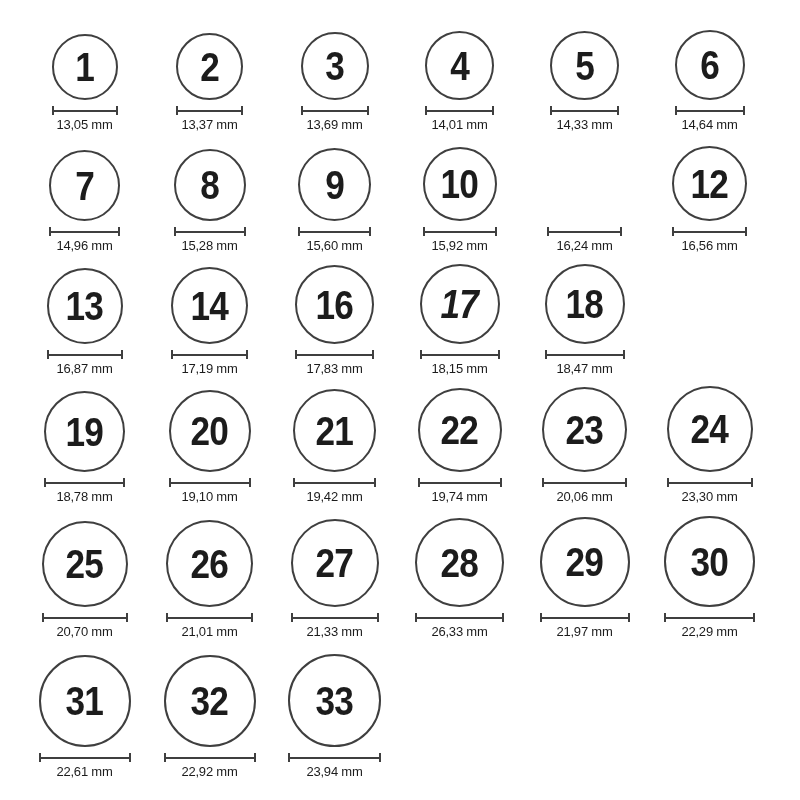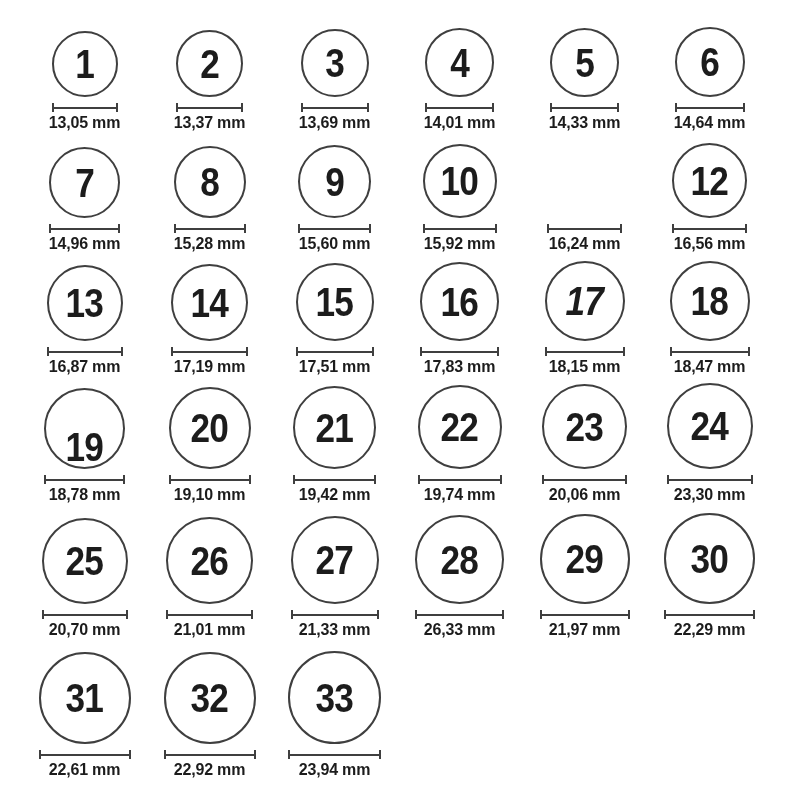--- a/index.html
+++ b/index.html
@@ -43,22 +43,22 @@
     border-right:2px solid var(--stroke);
     box-sizing:border-box;
     margin-top:6px;
   }
   .measure::after{
     content:"";
     position:absolute;left:0;right:0;top:50%;margin-top:-1px;
     border-top:2px solid var(--stroke);
   }
   .label{
-    font-weight:700;
-    font-size:16px;
+    font-weight:400;
+    font-size:13px;
     color:var(--text);
     margin-top:2px;
     white-space:nowrap;
     letter-spacing:-0.2px;
   }
 </style>
 </head>
 <body>
 
 <div class="chart">
@@ -156,27 +156,20 @@
         <div class="label">16,87 mm</div>
       </div>
       <div class="cell">
         <div class="circle" style="width: 77px; height: 77px; justify-content: center;">
           <span class="num">14</span>
         </div>
         <div class="measure" style="width: 77px;"></div>
         <div class="label">17,19 mm</div>
       </div>
       <div class="cell">
-        <div class="circle" style="width: 78px; height: 78px;">
-          <span class="num">15</span>
-        </div>
-        <div class="measure" style="width: 78px;"></div>
-        <div class="label">17,51 mm</div>
-      </div>
-      <div class="cell">
         <div class="circle" style="width: 79px; height: 79px;">
           <span class="num">16</span>
         </div>
         <div class="measure" style="width: 79px;"></div>
         <div class="label">17,83 mm</div>
       </div>
       <div class="cell">
         <div class="circle" style="width: 80px; height: 80px; font-style: italic;">
           <span class="num">17</span>
         </div>
@@ -186,21 +179,21 @@
       <div class="cell">
         <div class="circle" style="width: 80px; height: 80px;">
           <span class="num">18</span>
         </div>
         <div class="measure" style="width: 80px;"></div>
         <div class="label">18,47 mm</div>
       </div>
     </div>
     <div class="row" style="height: 128px;">
       <div class="cell">
-        <div class="circle" style="width: 81px; height: 81px; align-items: flex-end;">
+        <div class="circle" style="width: 81px; height: 81px;">
           <span class="num">19</span>
         </div>
         <div class="measure" style="width: 81px;"></div>
         <div class="label">18,78 mm</div>
       </div>
       <div class="cell">
         <div class="circle" style="width: 82px; height: 82px;">
           <span class="num">20</span>
         </div>
         <div class="measure" style="width: 82px;"></div>

